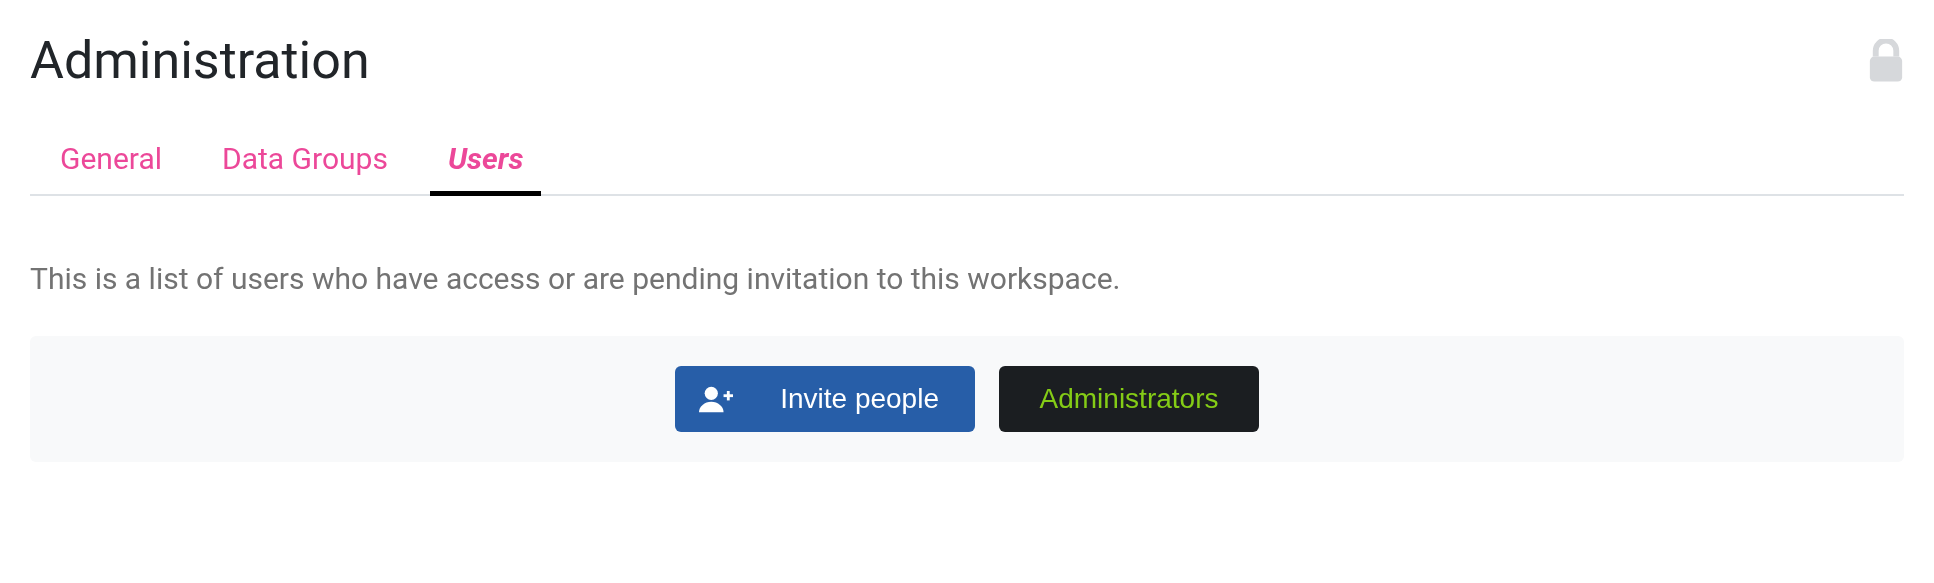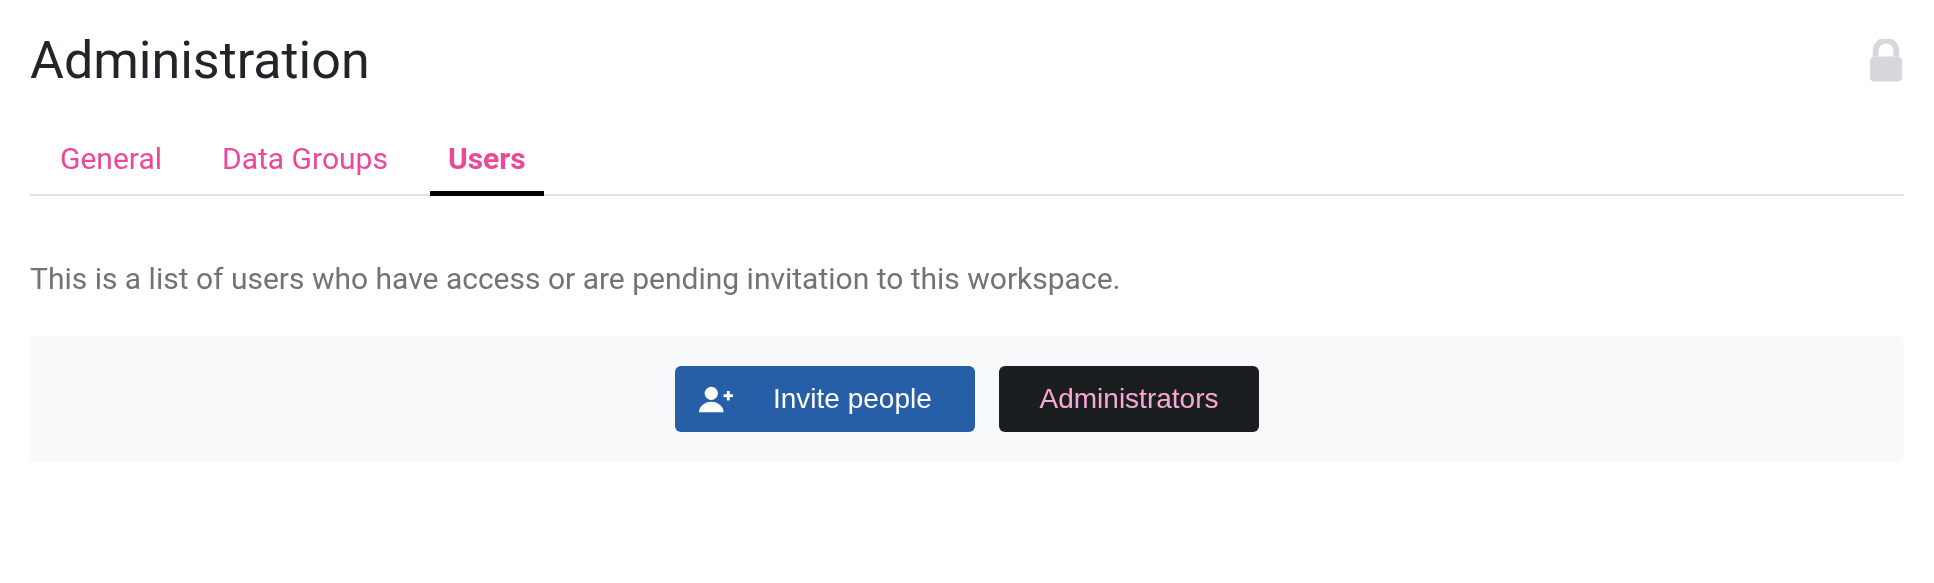--- a/index.html
+++ b/index.html
@@ -42,20 +42,21 @@
   .tab {
     font-size: 30px;
     color: #ec4899;
     padding: 10px 0 18px 0;
     cursor: pointer;
     position: relative;
     font-weight: 400;
   }
   .tab.active {
     font-weight: 700;
+    font-style: italic;
   }
   .tab.active::after {
     content: "";
     position: absolute;
     left: -18px;
     right: -18px;
     bottom: -2px;
     height: 5px;
     background: #000000;
   }
@@ -84,34 +85,34 @@
     cursor: pointer;
     border: none;
     padding: 0 36px;
   }
   .btn-primary {
     background: #275ea8;
     color: #ffffff;
     min-width: 300px;
     gap: 40px;
     padding-left: 24px;
-    padding-right: 20px;
-    justify-content: flex-start;
+    padding-right: 36px;
+    justify-content: space-between;
   }
   .btn-primary .icon-wrap {
     display: inline-flex;
     align-items: center;
   }
   .btn-primary .icon-wrap svg {
     width: 34px;
     height: 28px;
   }
   .btn-dark {
     background: #1b1e21;
-    color: #f9a8d4;
+    color: #84cc16;
     min-width: 260px;
   }
 </style>
 </head>
 <body>
 
 <div class="header-row">
   <h1 class="page-title">Administration</h1>
   <span class="lock-icon">
     <svg viewBox="0 0 24 30" fill="currentColor">

